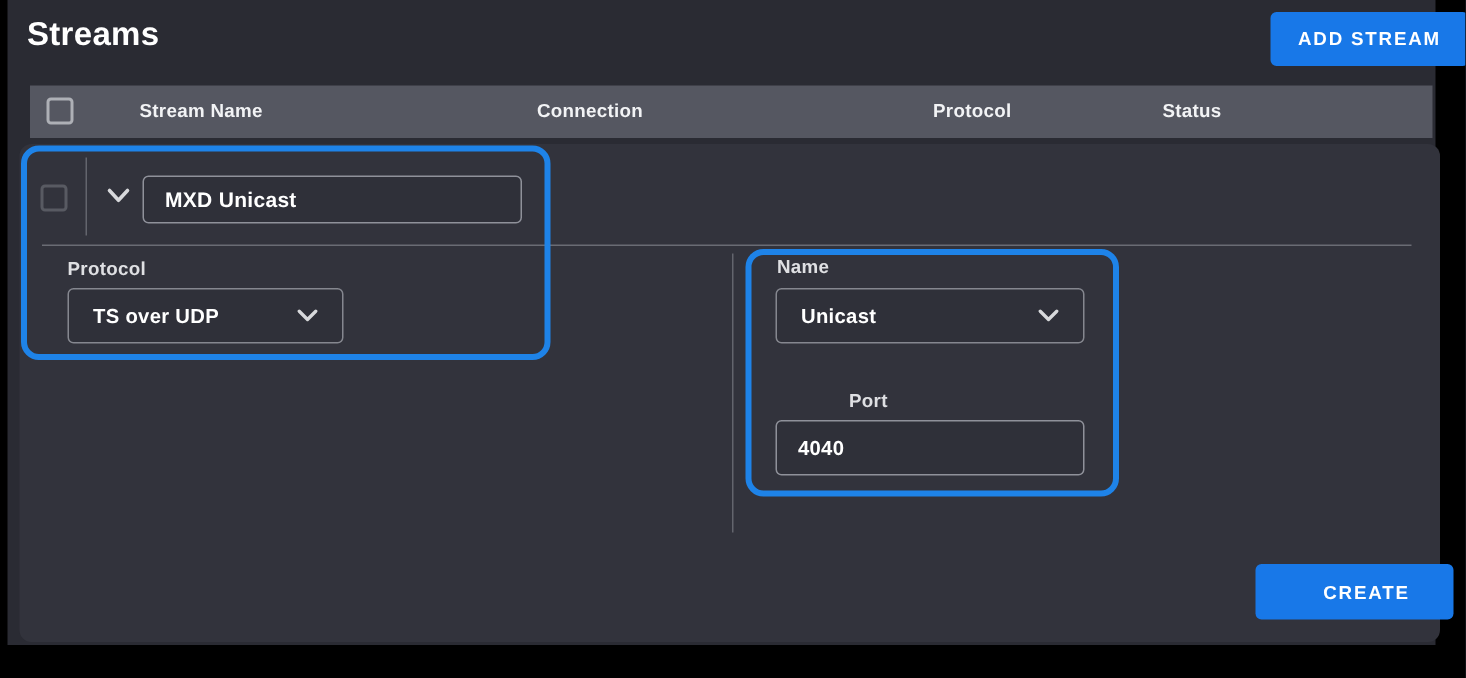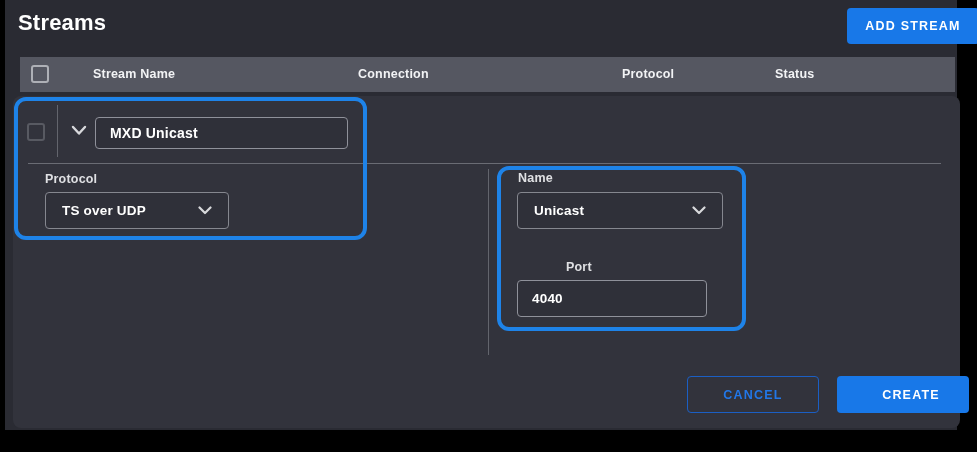--- a/index.html
+++ b/index.html
@@ -125,23 +125,22 @@
       <div class="select" style="left:504px; top:96px; width:206px; height:37px;gap:17px;">
         <span class="val">Unicast</span>
         <span>
           <svg class="chev" width="14" height="9" viewBox="0 0 14 9">
             <polyline points="1.5,1.5 7,7 12.5,1.5" fill="none" stroke="#d8d9dc" stroke-width="2.2" stroke-linecap="round" stroke-linejoin="round"></polyline>
           </svg>
         </span>
       </div>
 
       <span class="field-label" style="left:505px; top:164px;margin-left:48px;">Port</span>
-      <input class="text-input" style="left: 504px; top: 184px; width: 190px; height: 37px; font-size: 13.5px;" value="4040">
+      <input class="text-input" style="left: 504px; top: 184px; width: 206px; height: 37px; font-size: 13.5px;" value="4040">
 
-      <button class="btn ghost actions-cancel">CANCEL</button>
       <button class="btn primary actions-create">CREATE</button>
 
       <div class="highlight" style="left:1px; top:1px; width:353px; height:143px;"></div>
       <div class="highlight" style="left:484px; top:70px; width:249px; height:165px;"></div>
 
     </div>
   </div>
 </div>
 
 </body></html>

